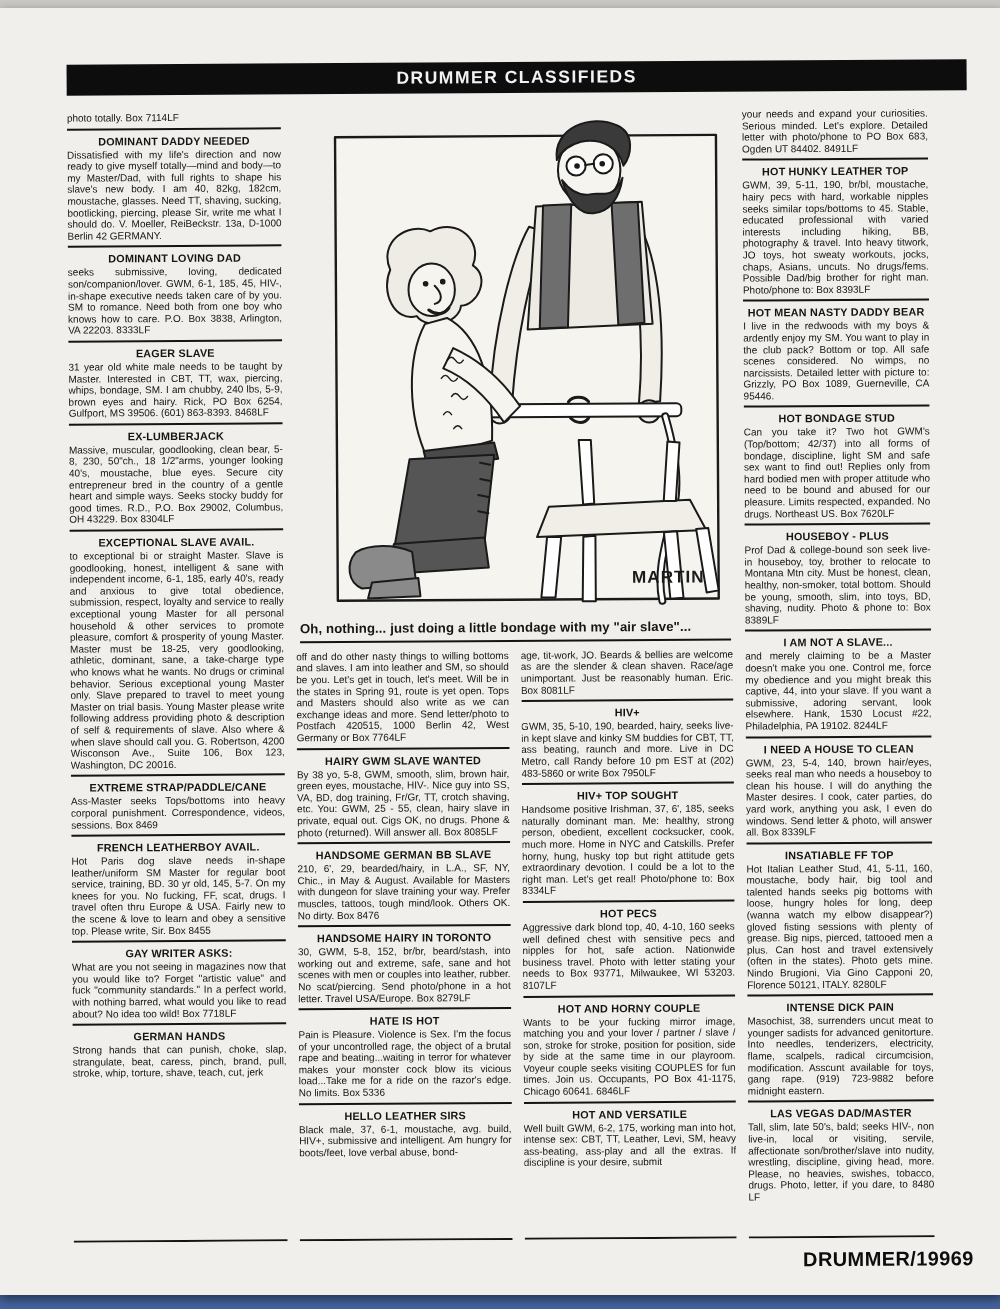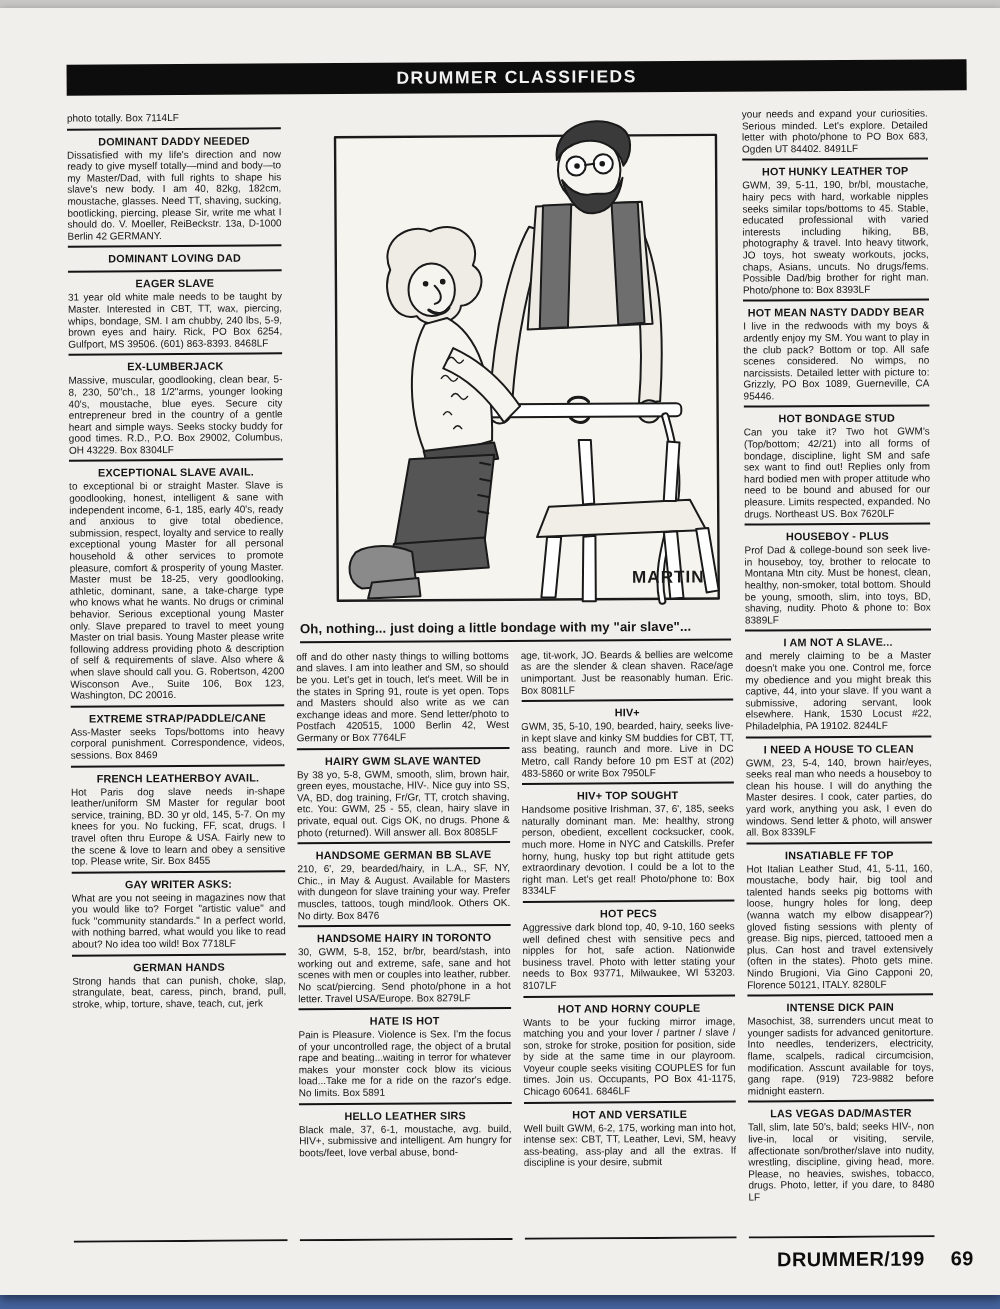--- a/index.html
+++ b/index.html
@@ -23,21 +23,21 @@
   .innergrid .col{height:100%;}
   .ad{padding:2px 0 4px;}
   .ad:not(:first-child){border-top:2px solid #141414;}
   .ad-title{font-weight:bold;font-size:10.8px;text-align:center;margin:3px 0 2px;letter-spacing:.2px;}
   .ad-body{font-size:10px;line-height:1.16;text-align:justify;}
   .illus{margin:0 8px 0 36px;}
   .illus svg{display:block;width:100%;height:auto;}
   .caption{font-weight:bold;font-size:13.2px;color:#141414;margin:8px 2px 6px 4px;
         padding-bottom:5px;border-bottom:2.6px solid #141414;letter-spacing:.1px;}
   .footer{margin:10px 34px 0 0;text-align:right;font-weight:bold;font-size:20px;color:#0d0d0d;letter-spacing:.4px;}
-  .footer .pg{margin-left:26px;}
+  .footer .pg{}
   line,path,rect,ellipse,circle{vector-effect:non-scaling-stroke;}
 </style>
 </head>
 <body>
 
 <div class="scan">
   <div class="binding"></div>
   <div class="sheet">
     <div class="tilt">
       <div class="headerbar">
@@ -49,20 +49,21 @@
         <div class="col">
             <div class="ad">
               <div class="ad-body">photo totally. Box 7114LF</div>
             </div>
             <div class="ad">
               <div class="ad-title">DOMINANT DADDY NEEDED</div>
               <div class="ad-body">Dissatisfied with my life's direction and now ready to give myself totally—mind and body—to my Master/Dad, with full rights to shape his slave's new body. I am 40, 82kg, 182cm, moustache, glasses. Need TT, shaving, sucking, bootlicking, piercing, please Sir, write me what I should do. V. Moeller, ReiBeckstr. 13a, D-1000 Berlin 42 GERMANY.</div>
             </div>
             <div class="ad">
               <div class="ad-title">DOMINANT LOVING DAD</div>
+              <div class="ad-body">seeks submissive, loving, dedicated son/companion/lover. GWM, 6-1, 185, 45, HIV-, in-shape executive needs taken care of by you. SM to romance. Need both from one boy who knows how to care. P.O. Box 3838, Arlington, VA 22203.  8333LF</div>
             </div>
             <div class="ad">
               <div class="ad-title">EAGER SLAVE</div>
               <div class="ad-body">31 year old white male needs to be taught by Master. Interested in CBT, TT, wax, piercing, whips, bondage, SM. I am chubby, 240 lbs, 5-9, brown eyes and hairy. Rick, PO Box 6254, Gulfport, MS 39506. (601) 863-8393. 8468LF</div>
             </div>
             <div class="ad">
               <div class="ad-title">EX-LUMBERJACK</div>
               <div class="ad-body">Massive, muscular, goodlooking, clean bear, 5-8, 230, 50"ch., 18 1/2"arms, younger looking 40's, moustache, blue eyes. Secure city entrepreneur bred in the country of a gentle heart and simple ways. Seeks stocky buddy for good times. R.D., P.O. Box 29002, Columbus, OH 43229. Box 8304LF</div>
             </div>
             <div class="ad">
@@ -165,42 +166,42 @@
                 <div class="ad">
                   <div class="ad-title">HANDSOME GERMAN BB SLAVE</div>
                   <div class="ad-body">210, 6', 29, bearded/hairy, in L.A., SF, NY, Chic., in May &amp; August. Available for Masters with dungeon for slave training your way. Prefer muscles, tattoos, tough mind/look. Others OK. No dirty. Box 8476</div>
                 </div>
                 <div class="ad">
                   <div class="ad-title">HANDSOME HAIRY IN TORONTO</div>
                   <div class="ad-body">30, GWM, 5-8, 152, br/br, beard/stash, into working out and extreme, safe, sane and hot scenes with men or couples into leather, rubber. No scat/piercing. Send photo/phone in a hot letter. Travel USA/Europe. Box 8279LF</div>
                 </div>
                 <div class="ad">
                   <div class="ad-title">HATE IS HOT</div>
-                  <div class="ad-body">Pain is Pleasure. Violence is Sex. I'm the focus of your uncontrolled rage, the object of a brutal rape and beating...waiting in terror for whatever makes your monster cock blow its vicious load...Take me for a ride on the razor's edge. No limits. Box 5891</div>
+                  <div class="ad-body">Pain is Pleasure. Violence is Sex. I'm the focus of your uncontrolled rage, the object of a brutal rape and beating...waiting in terror for whatever makes your monster cock blow its vicious load...Take me for a ride on the razor's edge. No limits. Box 5336</div>
                 </div>
                 <div class="ad">
                   <div class="ad-title">HELLO LEATHER SIRS</div>
                   <div class="ad-body">Black male, 37, 6-1, moustache, avg. build, HIV+, submissive and intelligent. Am hungry for boots/feet, love verbal abuse, bond-</div>
                 </div>
               </div>
             <div class="col">
                 <div class="ad">
                   <div class="ad-body">age, tit-work, JO. Beards &amp; bellies are welcome as are the slender &amp; clean shaven. Race/age unimportant. Just be reasonably human. Eric. Box 8081LF</div>
                 </div>
                 <div class="ad">
                   <div class="ad-title">HIV+</div>
                   <div class="ad-body">GWM, 35, 5-10, 190, bearded, hairy, seeks live-in kept slave and kinky SM buddies for CBT, TT, ass beating, raunch and more. Live in DC Metro, call Randy before 10 pm EST at (202) 483-5860 or write Box 7950LF</div>
                 </div>
                 <div class="ad">
                   <div class="ad-title">HIV+ TOP SOUGHT</div>
                   <div class="ad-body">Handsome positive Irishman, 37, 6', 185, seeks naturally dominant man. Me: healthy, strong person, obedient, excellent cocksucker, cook, much more. Home in NYC and Catskills. Prefer horny, hung, husky top but right attitude gets extraordinary devotion. I could be a lot to the right man. Let's get real! Photo/phone to: Box 8334LF</div>
                 </div>
                 <div class="ad">
                   <div class="ad-title">HOT PECS</div>
-                  <div class="ad-body">Aggressive dark blond top, 40, 9-10, 160 seeks well defined chest with sensitive pecs and nipples for hot, safe action. Nationwide business travel. Photo with letter stating your needs to Box 93771, Milwaukee, WI 53203.  8107LF</div>
+                  <div class="ad-body">Aggressive dark blond top, 40, 4-10, 160 seeks well defined chest with sensitive pecs and nipples for hot, safe action. Nationwide business travel. Photo with letter stating your needs to Box 93771, Milwaukee, WI 53203.  8107LF</div>
                 </div>
                 <div class="ad">
                   <div class="ad-title">HOT AND HORNY COUPLE</div>
                   <div class="ad-body">Wants to be your fucking mirror image, matching you and your lover / partner / slave / son, stroke for stroke, position for position, side by side at the same time in our playroom. Voyeur couple seeks visiting COUPLES for fun times. Join us. Occupants, PO Box 41-1175, Chicago 60641. 6846LF</div>
                 </div>
                 <div class="ad">
                   <div class="ad-title">HOT AND VERSATILE</div>
                   <div class="ad-body">Well built GWM, 6-2, 175, working man into hot, intense sex: CBT, TT, Leather, Levi, SM, heavy ass-beating, ass-play and all the extras. If discipline is your desire, submit</div>
                 </div>
               </div>
@@ -214,21 +215,21 @@
             <div class="ad">
               <div class="ad-title">HOT HUNKY LEATHER TOP</div>
               <div class="ad-body">GWM, 39, 5-11, 190, br/bl, moustache, hairy pecs with hard, workable nipples seeks similar tops/bottoms to 45. Stable, educated professional with varied interests including hiking, BB, photography &amp; travel. Into heavy titwork, JO toys, hot sweaty workouts, jocks, chaps, Asians, uncuts. No drugs/fems. Possible Dad/big brother for right man. Photo/phone to: Box 8393LF</div>
             </div>
             <div class="ad">
               <div class="ad-title">HOT MEAN NASTY DADDY BEAR</div>
               <div class="ad-body">I live in the redwoods with my boys &amp; ardently enjoy my SM. You want to play in the club pack? Bottom or top. All safe scenes considered. No wimps, no narcissists. Detailed letter with picture to: Grizzly, PO Box 1089, Guerneville, CA 95446.</div>
             </div>
             <div class="ad">
               <div class="ad-title">HOT BONDAGE STUD</div>
-              <div class="ad-body">Can you take it? Two hot GWM's (Top/bottom; 42/21) into all forms of bondage, discipline, light SM and safe sex want to find out! Replies only from hard bodied men with proper attitude who need to be bound and abused for our pleasure. Limits respected, expanded. No drugs. Northeast US. Box 7620LF</div>
+              <div class="ad-body">Can you take it? Two hot GWM's (Top/bottom; 42/37) into all forms of bondage, discipline, light SM and safe sex want to find out! Replies only from hard bodied men with proper attitude who need to be bound and abused for our pleasure. Limits respected, expanded. No drugs. Northeast US. Box 7620LF</div>
             </div>
             <div class="ad">
               <div class="ad-title">HOUSEBOY - PLUS</div>
               <div class="ad-body">Prof Dad &amp; college-bound son seek live-in houseboy, toy, brother to relocate to Montana Mtn city. Must be honest, clean, healthy, non-smoker, total bottom. Should be young, smooth, slim, into toys, BD, shaving, nudity. Photo &amp; phone to: Box 8389LF</div>
             </div>
             <div class="ad">
               <div class="ad-title">I AM NOT A SLAVE...</div>
               <div class="ad-body">and merely claiming to be a Master doesn't make you one. Control me, force my obedience and you might break this captive, 44, into your slave. If you want a submissive, adoring servant, look elsewhere. Hank, 1530 Locust #22, Philadelphia, PA 19102. 8244LF</div>
             </div>
             <div class="ad">

